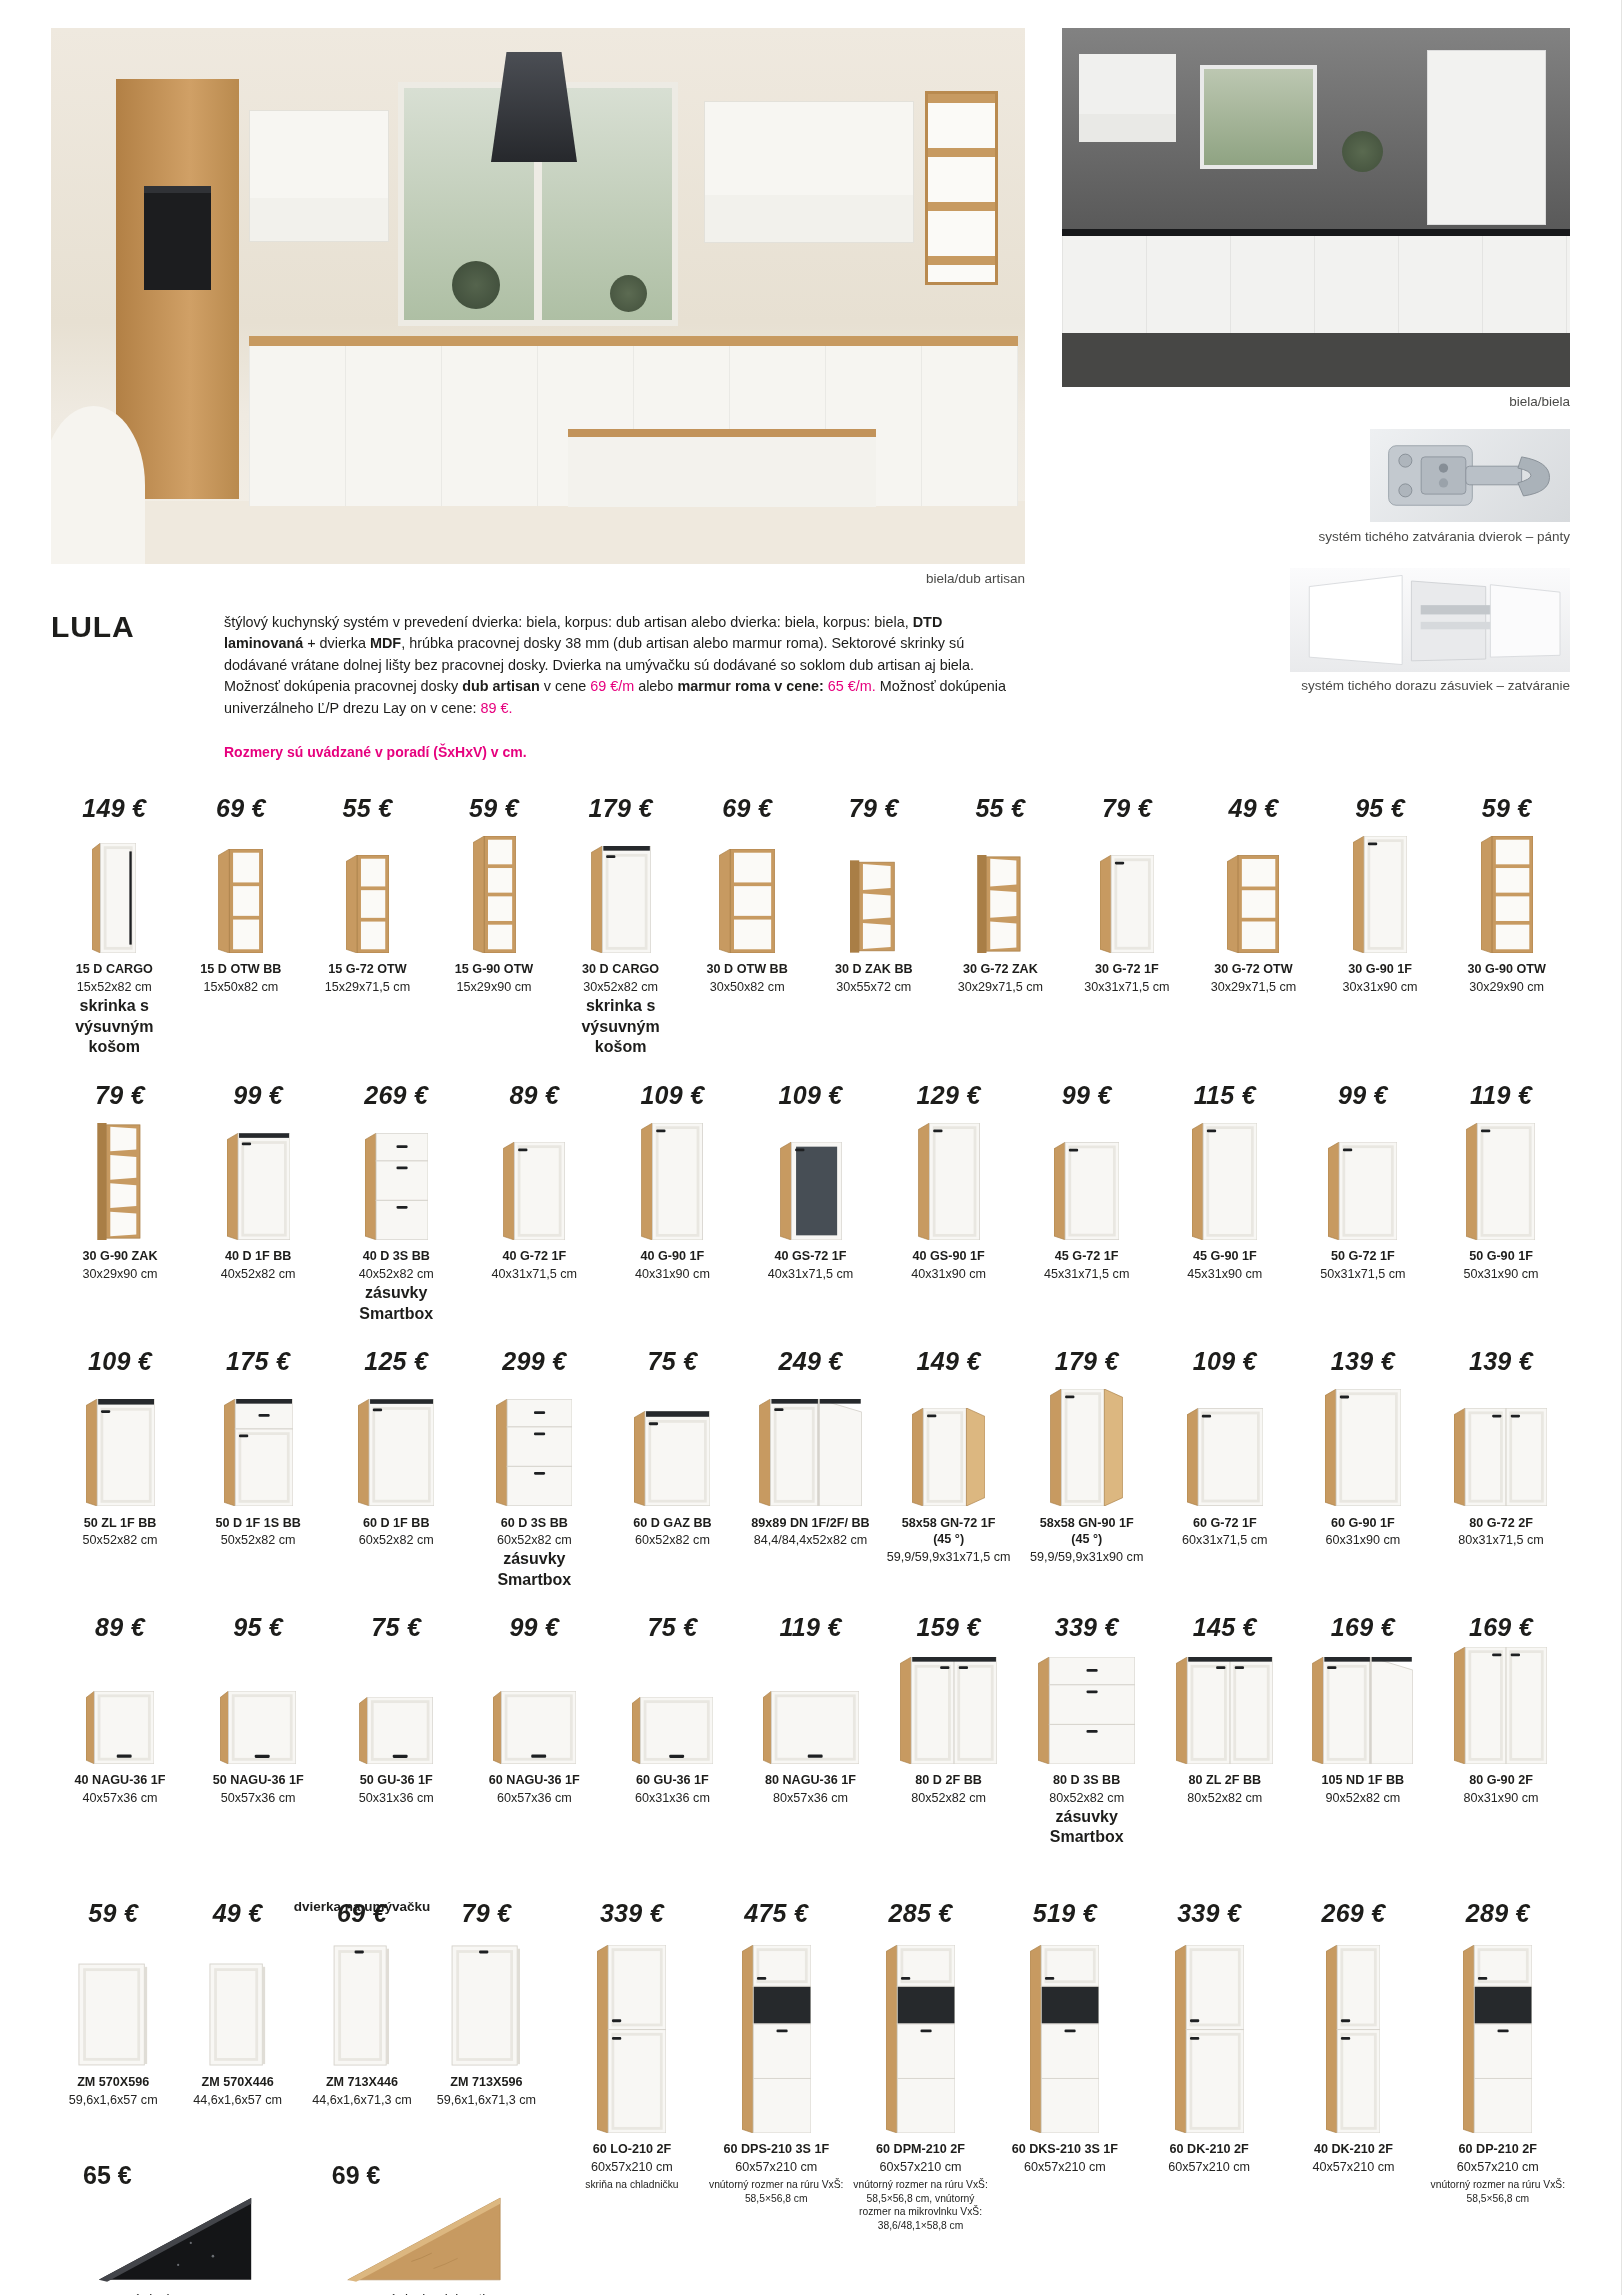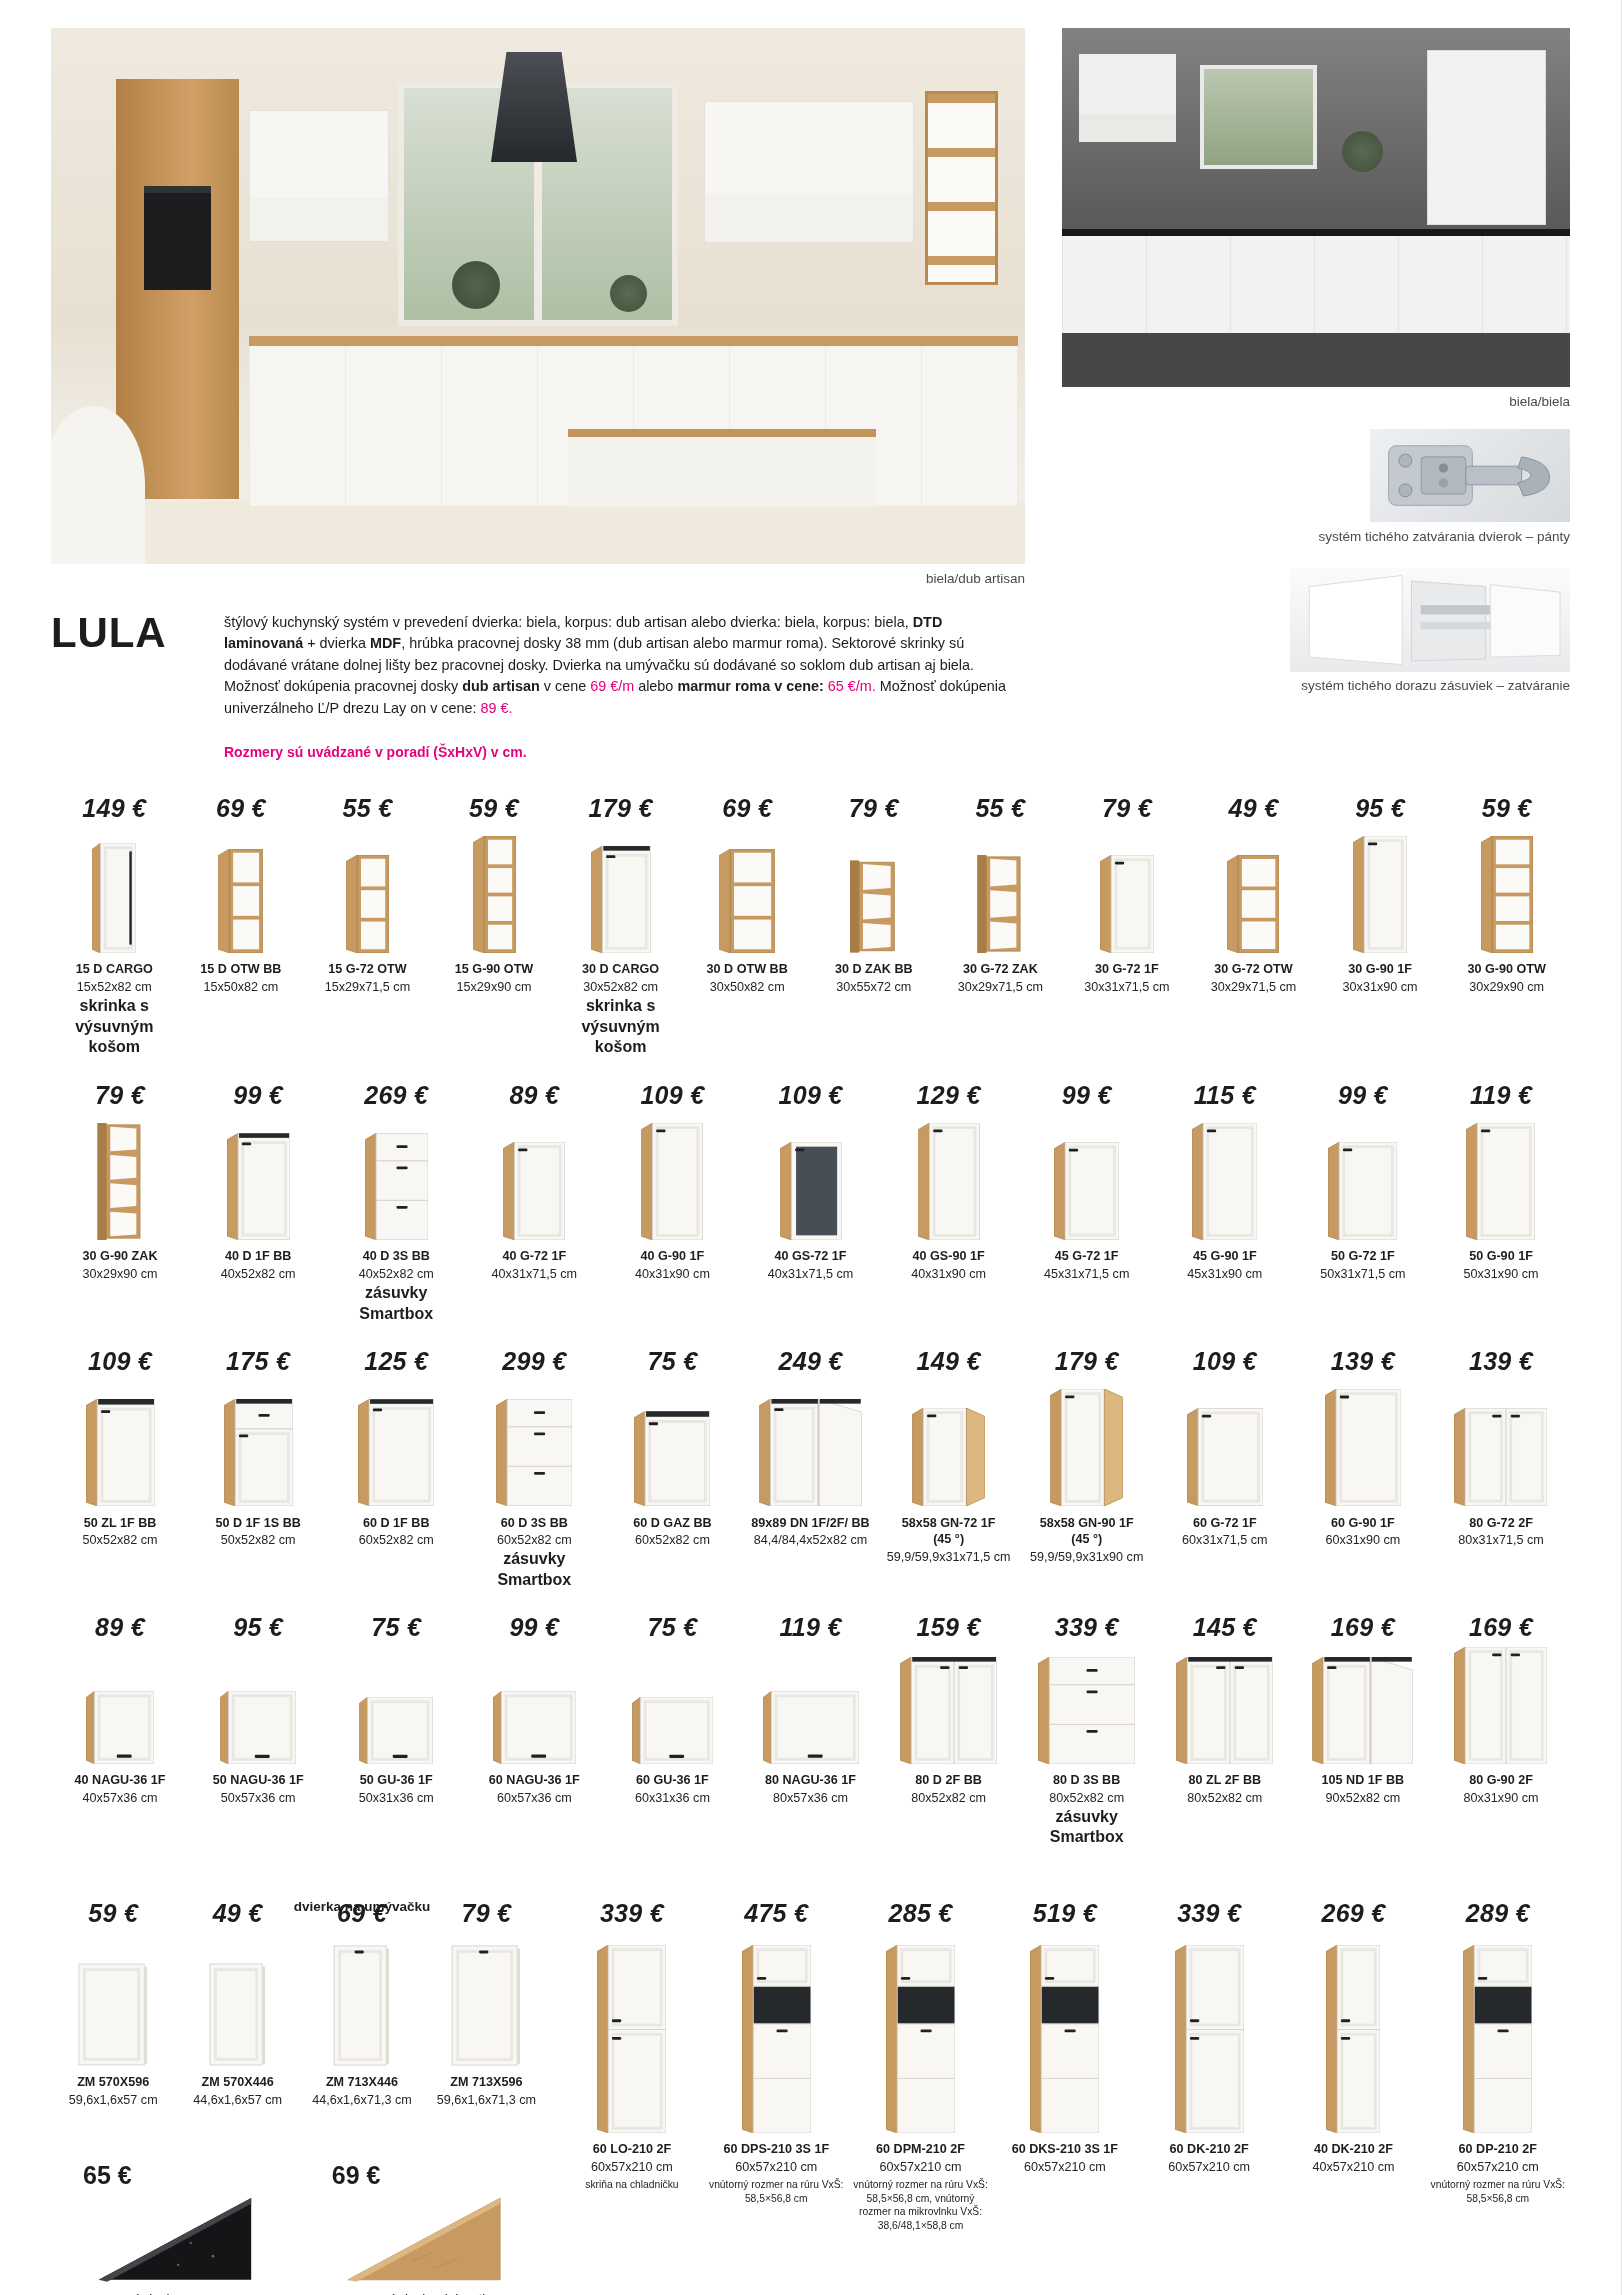--- a/index.html
+++ b/index.html
@@ -39,21 +39,21 @@
   .pa-base { left:0; bottom:54px; width:100%; height:104px; background:#f2f2f0; border-top:7.5px solid #17181a;
     background-image:repeating-linear-gradient(90deg,rgba(0,0,0,0.06) 0 0.9px,transparent 0.9px 84px); }
   .pa-floor { left:0; bottom:0; width:100%; height:54px; background:#474745; }
   .pa-plant { left:280px; top:103px; width:41px; height:41px; background:radial-gradient(#5a6a50,#414f3b); border-radius:50%; }
 
   .photo-hinge { width:200px; height:93px; margin-top:20.5px; background:linear-gradient(135deg,#eef0f2,#d7dadd); }
   .photo-damper { width:280px; height:104px; margin-top:24px; background:linear-gradient(180deg,#fbfbfc,#e9eaec); }
 
   
   .lula { display:flex; gap:35px; margin-top:26px; }
-  .lula h1 { font-size:42px; font-weight:800; letter-spacing:0.9px; width:138px; line-height:1; }
+  .lula h1 { font-size:30px; font-weight:800; letter-spacing:0.9px; width:138px; line-height:1; }
   .introtext { flex:1; }
   .introtext p { font-size:14.4px; line-height:1.5; max-width:820px; }
   .introtext .b { font-weight:bold; }
   .introtext .pink { font-weight:normal; }
   .pinknote { font-weight:bold; font-size:14px; margin-top:24px; }
 
   
   #rows { margin-top:34px; }
   .prow { display:flex; margin-bottom:22.4px; position:relative; }
   .pcell { flex:1; min-width:0; text-align:center; position:relative; padding:0 1.9px; }

